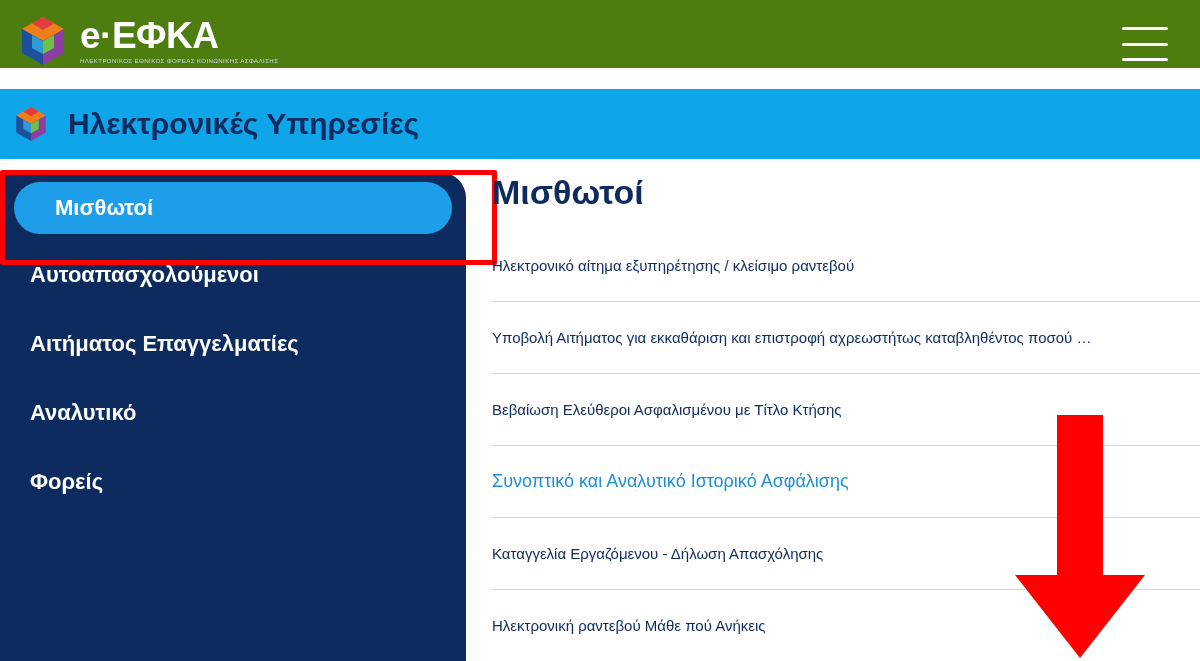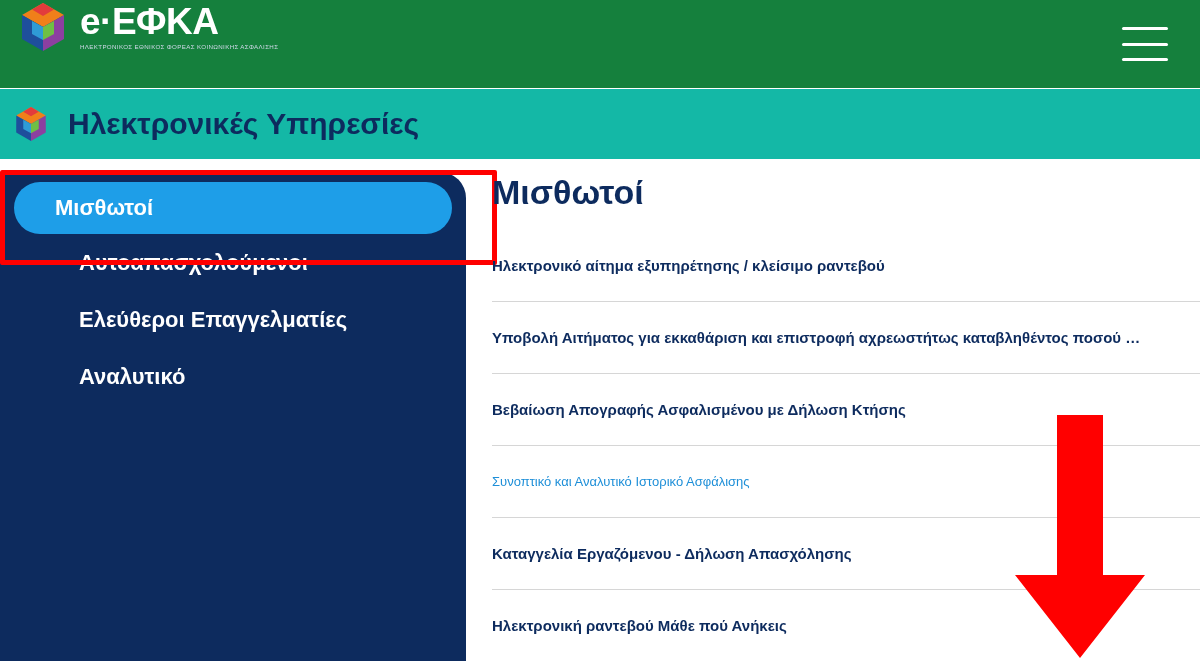--- a/index.html
+++ b/index.html
@@ -15,24 +15,24 @@
     width: 1200px;
     height: 661px;
     background: #ffffff;
   }
 
   
   .header {
     position: absolute;
     top: 0; left: 0;
     width: 1200px;
-    height: 88px;
-    background: #15803d;
-    display: flex;
-    align-items: flex-start;
+    height: 68px;
+    background: #4d7c0f;
+    display: flex;
+    align-items: flex-end;
   }
   .logo-wrap {
     display: flex;
     align-items: center;
     margin-left: 16px;
     gap: 10px;
   }
   .logo-cube {
     position: relative;
     width: 54px;
@@ -78,21 +78,21 @@
     background: #ffffff;
     border-radius: 2px;
   }
 
   
   .subheader {
     position: absolute;
     top: 89px; left: 0;
     width: 1200px;
     height: 70px;
-    background: #14b8a6;
+    background: #0ea5e9;
     display: flex;
     align-items: center;
   }
   .subheader .mini-cube {
     margin-left: 12px;
     width: 38px;
     height: 38px;
     flex: 0 0 38px;
   }
   .subheader-title {
@@ -111,26 +111,27 @@
     width: 466px;
     height: 489px;
     background: #0d2b5e;
     border-top-right-radius: 26px;
     padding-top: 10px;
   }
   .side-item {
     height: 57px;
     display: flex;
     align-items: center;
-    padding-left: 79px;
+    padding-left: 30px;
     font-size: 22px;
     font-weight: bold;
     color: #ffffff;
     cursor: pointer;
     white-space: nowrap;
+    margin-top: 12px;
   }
   .side-item.active {
     background: #1e9ee8;
     border-radius: 30px;
     margin: 0 14px 0 14px;
     padding-left: 41px;
     height: 52px;
   }
 
   
@@ -159,28 +160,28 @@
     color: #0d2b5e;
     line-height: 40px;
     margin-bottom: 18px;
   }
   .list-row {
     height: 72px;
     border-bottom: 1px solid #d6d6d6;
     display: flex;
     align-items: center;
     font-size: 15px;
-    font-weight: bold;
+    font-weight: normal;
     color: #0d2b5e;
     cursor: pointer;
     overflow: hidden;
     white-space: nowrap;
   }
   .list-row:first-of-type { border-top: 1px solid #d6d6d6; }
-  .list-row.link { color: #1e8fd8; font-weight: normal; font-size: 13px; }
+  .list-row.link { color: #1e8fd8; font-weight: normal; font-size: 18px; }
 
   
   .red-arrow {
     position: absolute;
     left: 1000px;
     top: 415px;
     width: 160px;
     height: 246px;
     pointer-events: none;
   }
@@ -229,40 +230,43 @@
   </div>
 
   <div class="sidebar">
     <div class="side-item active">
       <span>Μισθωτοί</span>
     </div>
     <div class="side-item">
       <span>Αυτοαπασχολούμενοι</span>
     </div>
     <div class="side-item">
-      <span>Ελεύθεροι Επαγγελματίες</span>
+      <span>Αιτήματος Επαγγελματίες</span>
     </div>
     <div class="side-item">
       <span>Αναλυτικό</span>
+    </div>
+    <div class="side-item">
+      <span>Φορείς</span>
     </div>
   </div>
 
   <div class="highlight-box"></div>
 
   <div class="content">
     <div class="content-title">Μισθωτοί</div>
 
     <div class="list-row">
       <span>Ηλεκτρονικό αίτημα εξυπηρέτησης / κλείσιμο ραντεβού</span>
     </div>
     <div class="list-row">
       <span>Υποβολή Αιτήματος για εκκαθάριση και επιστροφή αχρεωστήτως καταβληθέντος ποσού …</span>
     </div>
     <div class="list-row">
-      <span>Βεβαίωση Απογραφής Ασφαλισμένου με Δήλωση Κτήσης</span>
+      <span>Βεβαίωση Ελεύθεροι Ασφαλισμένου με Τίτλο Κτήσης</span>
     </div>
     <div class="list-row link">
       <span>Συνοπτικό και Αναλυτικό Ιστορικό Ασφάλισης</span>
     </div>
     <div class="list-row">
       <span>Καταγγελία Εργαζόμενου - Δήλωση Απασχόλησης</span>
     </div>
     <div class="list-row">
       <span>Ηλεκτρονική ραντεβού Μάθε πού Ανήκεις</span>
     </div>

